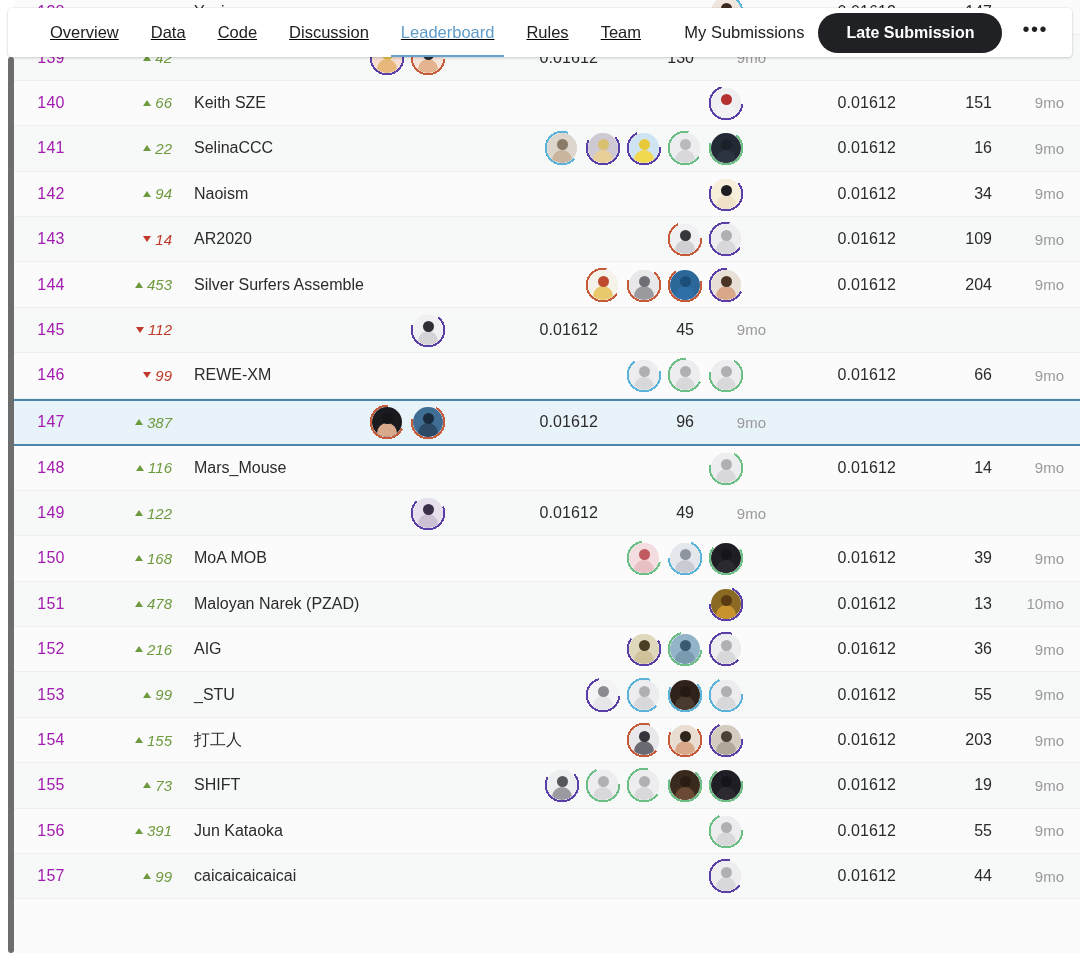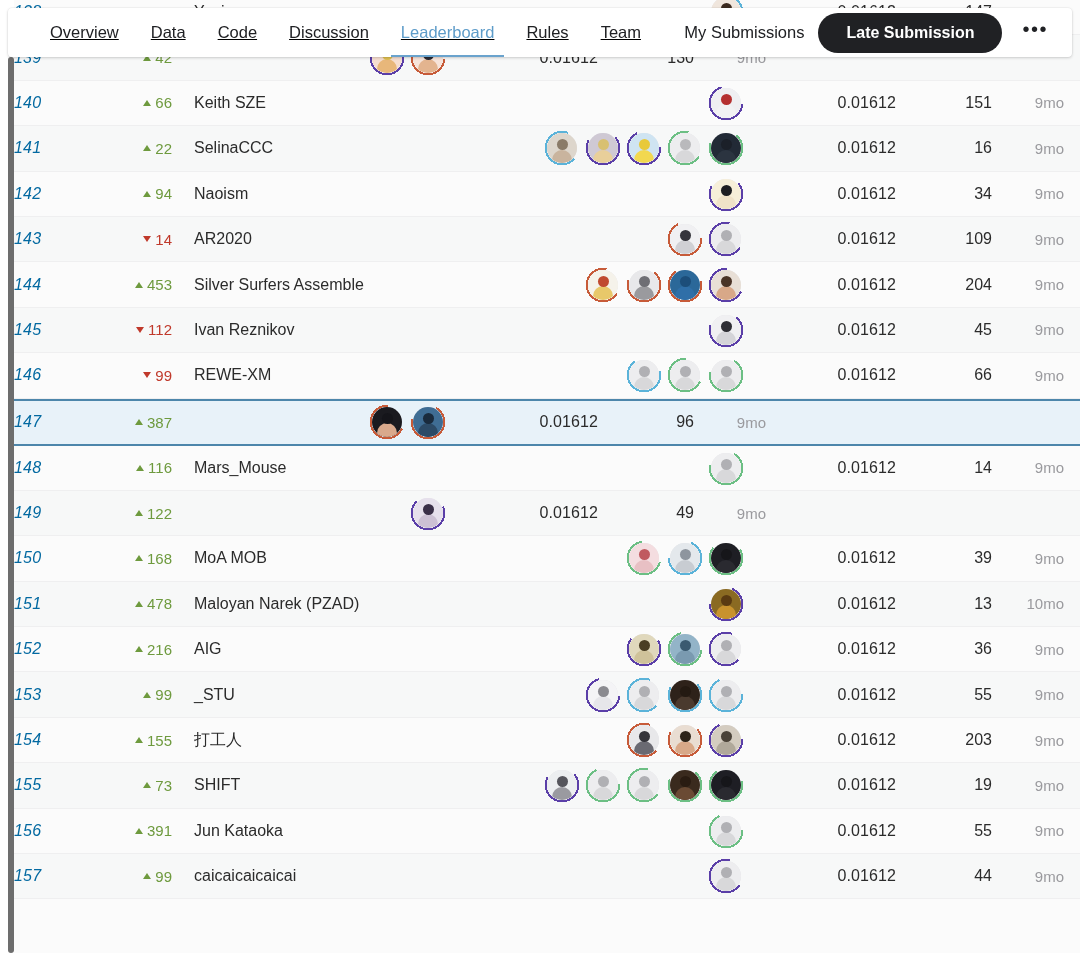--- a/index.html
+++ b/index.html
@@ -68,37 +68,37 @@
 
   .lb-row.highlight {
     background: #e8f2f9;
     border-top: 2px solid #4d86ab;
     border-bottom: 2px solid #4d86ab;
     height: 47px;
   }
 
   .c-rank {
     width: 74px;
-    text-align: left;
+    text-align: center;
     padding-right: 0px;
     font-size: 16px;
-    color: #0369a1;
+    color: #a21caf;
     letter-spacing: 0.2px;
-    font-style: italic;
   }
 
   .c-delta {
     width: 92px;
     text-align: right;
     padding-right: 8px;
     font-size: 15px;
     display: flex;
     align-items: center;
     justify-content: flex-end;
     gap: 4px;
+    font-style: italic;
   }
   .arrow {
     display: inline-block;
     width: 0; height: 0;
     border-left: 4.5px solid transparent;
     border-right: 4.5px solid transparent;
   }
   .arrow.up   { border-bottom: 6px solid #6e9a3e; }
   .arrow.down { border-top: 6px solid #c0392b; }
   .delta-up   { color: #6e9a3e; }
@@ -484,21 +484,20 @@
           <div class="c-score">0.01612</div>
           <div class="c-entries">204</div>
           <div class="c-last">9mo</div>
         </div>
         <div class="lb-row alt">
           <div class="c-rank">145</div>
           <div class="c-delta">
             <span class="arrow down"></span>
             <span class="delta-down">112</span>
           </div>
-          <div class="c-name">Ivan Reznikov</div>
           <div class="c-avatars">
             <div class="avatar">
               <div class="face">
                 <div class="g1" style="background: rgb(240, 240, 242);"></div>
                 <div class="g2" style="background: rgb(212, 212, 216);"></div>
                 <div class="g3" style="background: rgb(46, 46, 52);"></div>
               </div>
               <div class="ring" style="background: conic-gradient(from 39deg, rgb(91, 63, 168) 0deg, rgb(91, 63, 168) 250deg, rgba(0, 0, 0, 0) 250deg); mask: radial-gradient(circle, transparent 0px, transparent 15.2px, rgb(0, 0, 0) 15.2px, rgb(0, 0, 0) 17.3px, transparent 17.3px);"></div>
             </div>
           </div>

